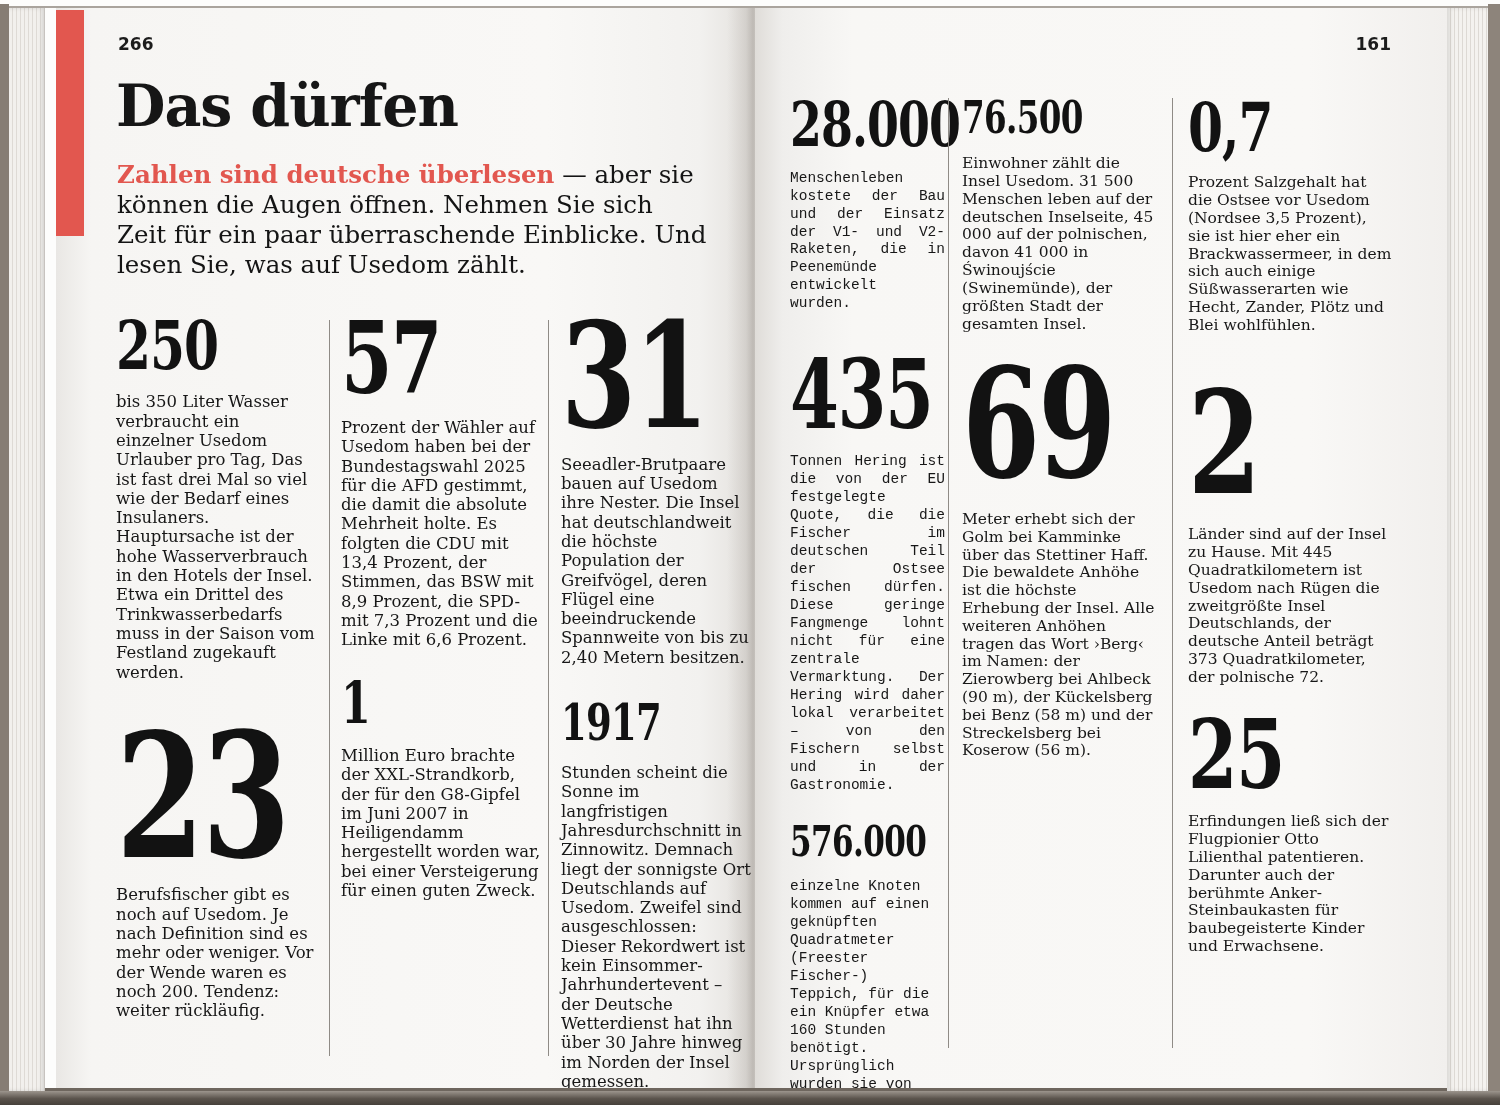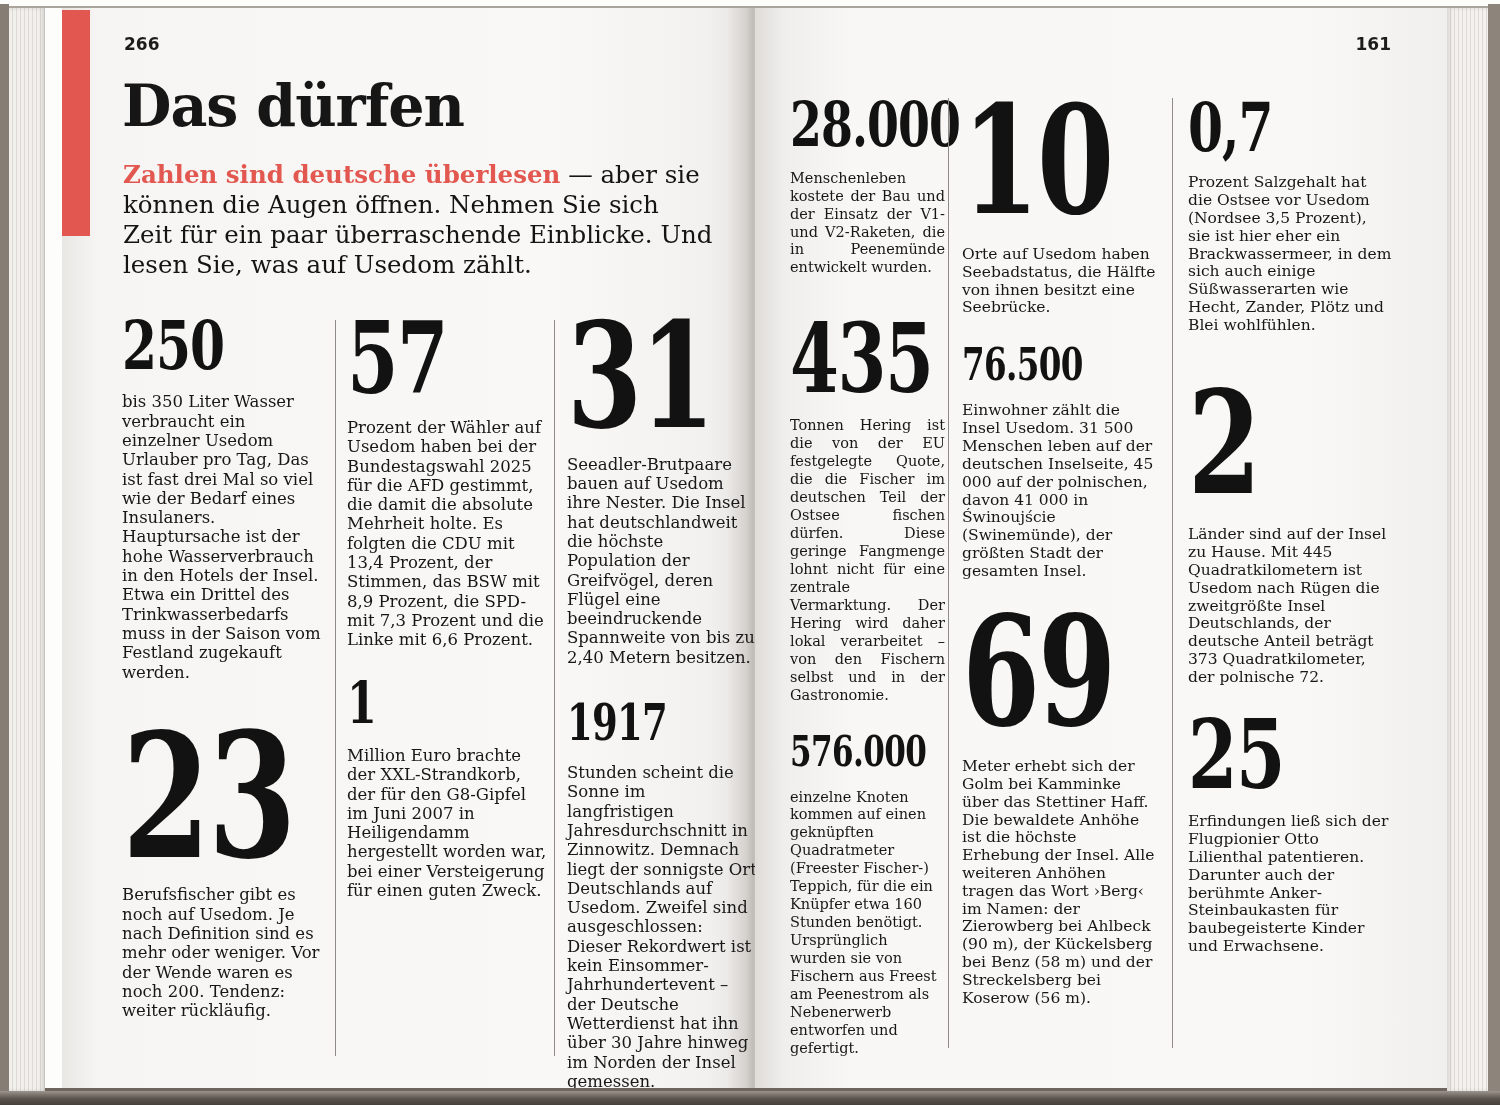--- a/index.html
+++ b/index.html
@@ -14,21 +14,21 @@
   .stack-right{position:absolute;right:12px;top:8px;bottom:14px;width:41px;
                background:repeating-linear-gradient(90deg,#f4f2ef 0 3px,#ddd9d4 3px 4px);
                box-shadow:inset 3px 0 4px rgba(0,0,0,.10);}
   .cover-right{position:absolute;right:0;top:4px;bottom:0;width:12px;background:#8d847b;}
   .book-top-line{position:absolute;left:9px;right:12px;top:6px;height:2px;background:#aaa49d;}
   .bottom-line{position:absolute;left:45px;right:53px;top:1088px;height:3px;background:#6e665e;}
   .bottom-edge{position:absolute;left:0;right:0;top:1091px;height:14px;
                background:linear-gradient(180deg,#9c958d 0%,#5a534c 55%,#46413b 100%);}
 
   .page{position:absolute;top:8px;bottom:14px;}
-  .page-left{left:62px;width:700px;
+  .page-left{left:56px;width:700px;
              background:linear-gradient(90deg,#e9e7e4 0%,#f6f5f3 5%,#f9f8f6 70%,#f2f1ef 92%,#e2dfdb 100%);}
   .page-right{left:755px;width:692px;
               background:linear-gradient(90deg,#dfdcd8 0%,#efeeec 4%,#f8f7f5 14%,#f9f8f6 80%,#f1efed 100%);}
   .spine{position:absolute;left:727px;top:8px;bottom:14px;width:50px;pointer-events:none;
          background:linear-gradient(90deg,rgba(60,50,40,0) 0%,rgba(60,50,40,.10) 38%,rgba(60,50,40,.22) 52%,rgba(60,50,40,.08) 66%,rgba(60,50,40,0) 100%);}
 
   
   .pagenum{position:absolute;top:26px;font-family:"DejaVu Sans","Liberation Sans",sans-serif;
            font-weight:700;font-size:17px;color:#1c1c1c;}
   .pagenum-left{left:62px;}
@@ -43,21 +43,21 @@
   .intro-lead{font-weight:700;color:var(--red,#e2574f);}
 
   .col{position:absolute;color:#171717;}
   .vdiv{position:absolute;width:1px;background:#8f8b86;}
 
   .stat + .stat{margin-top:30px;}
   .num{font-weight:700;line-height:.8;letter-spacing:-.02em;color:#121212;
        transform:scaleX(.74);transform-origin:0 70%;white-space:nowrap;margin:0 0 20px 0;}
   .stat-text{margin:0;font-size:16.5px;line-height:1.17;hyphens:auto;-webkit-hyphens:auto;}
   .page-right .stat-text{font-size:15.5px;line-height:1.15;}
-  .page-right .col-narrow .stat-text{font-size:14.5px;line-height:1.24;}
+  .page-right .col-narrow .stat-text{font-size:14.5px;line-height:1.24;font-family:Liberation Mono, monospace;}
   .just{text-align:justify;}
 </style>
 </head>
 <body>
 
 <div class="canvas">
 
   <div class="cover-left"></div>
   <div class="stack-left"></div>
   <div class="stack-right"></div>
@@ -122,24 +122,20 @@
       </div>
       <div class="stat">
         <div class="num" style="font-size:42px;">576.000</div>
         <p class="stat-text">einzelne Knoten kommen auf einen geknüpften Quadratmeter (Freester Fischer-) Teppich, für die ein Knüpfer etwa 160 Stunden benötigt. Ursprünglich wurden sie von Fischern aus Freest am Peenestrom als Nebenerwerb entworfen und gefertigt.</p>
       </div>
     </div>
     <div class="vdiv" style="left:193px;top:90px;height:950px;"></div>
 
     <div class="col" style="left:207px;top:92px;width:196px;">
       <div class="stat">
-        <div class="num" style="font-size:150px;margin-bottom:26px;">10</div>
-        <p class="stat-text">Orte auf Usedom haben Seebadstatus, die Hälfte von ihnen besitzt eine Seebrücke.</p>
-      </div>
-      <div class="stat">
         <div class="num" style="font-size:44px;">76.500</div>
         <p class="stat-text">Einwohner zählt die Insel Usedom. 31 500 Menschen leben auf der deutschen Inselseite, 45 000 auf der polnischen, davon 41 000 in Świnoujście (Swinemünde), der größten Stadt der gesamten Insel.</p>
       </div>
       <div class="stat">
         <div class="num" style="font-size:152px;margin-bottom:26px;">69</div>
         <p class="stat-text">Meter erhebt sich der Golm bei Kamminke über das Stettiner Haff. Die bewaldete Anhöhe ist die höchste Erhebung der Insel. Alle weiteren Anhöhen tragen das Wort ›Berg‹ im Namen: der Zierowberg bei Ahlbeck (90 m), der Kückelsberg bei Benz (58 m) und der Streckelsberg bei Koserow (56 m).</p>
       </div>
     </div>
     <div class="vdiv" style="left:417px;top:90px;height:950px;"></div>
 

